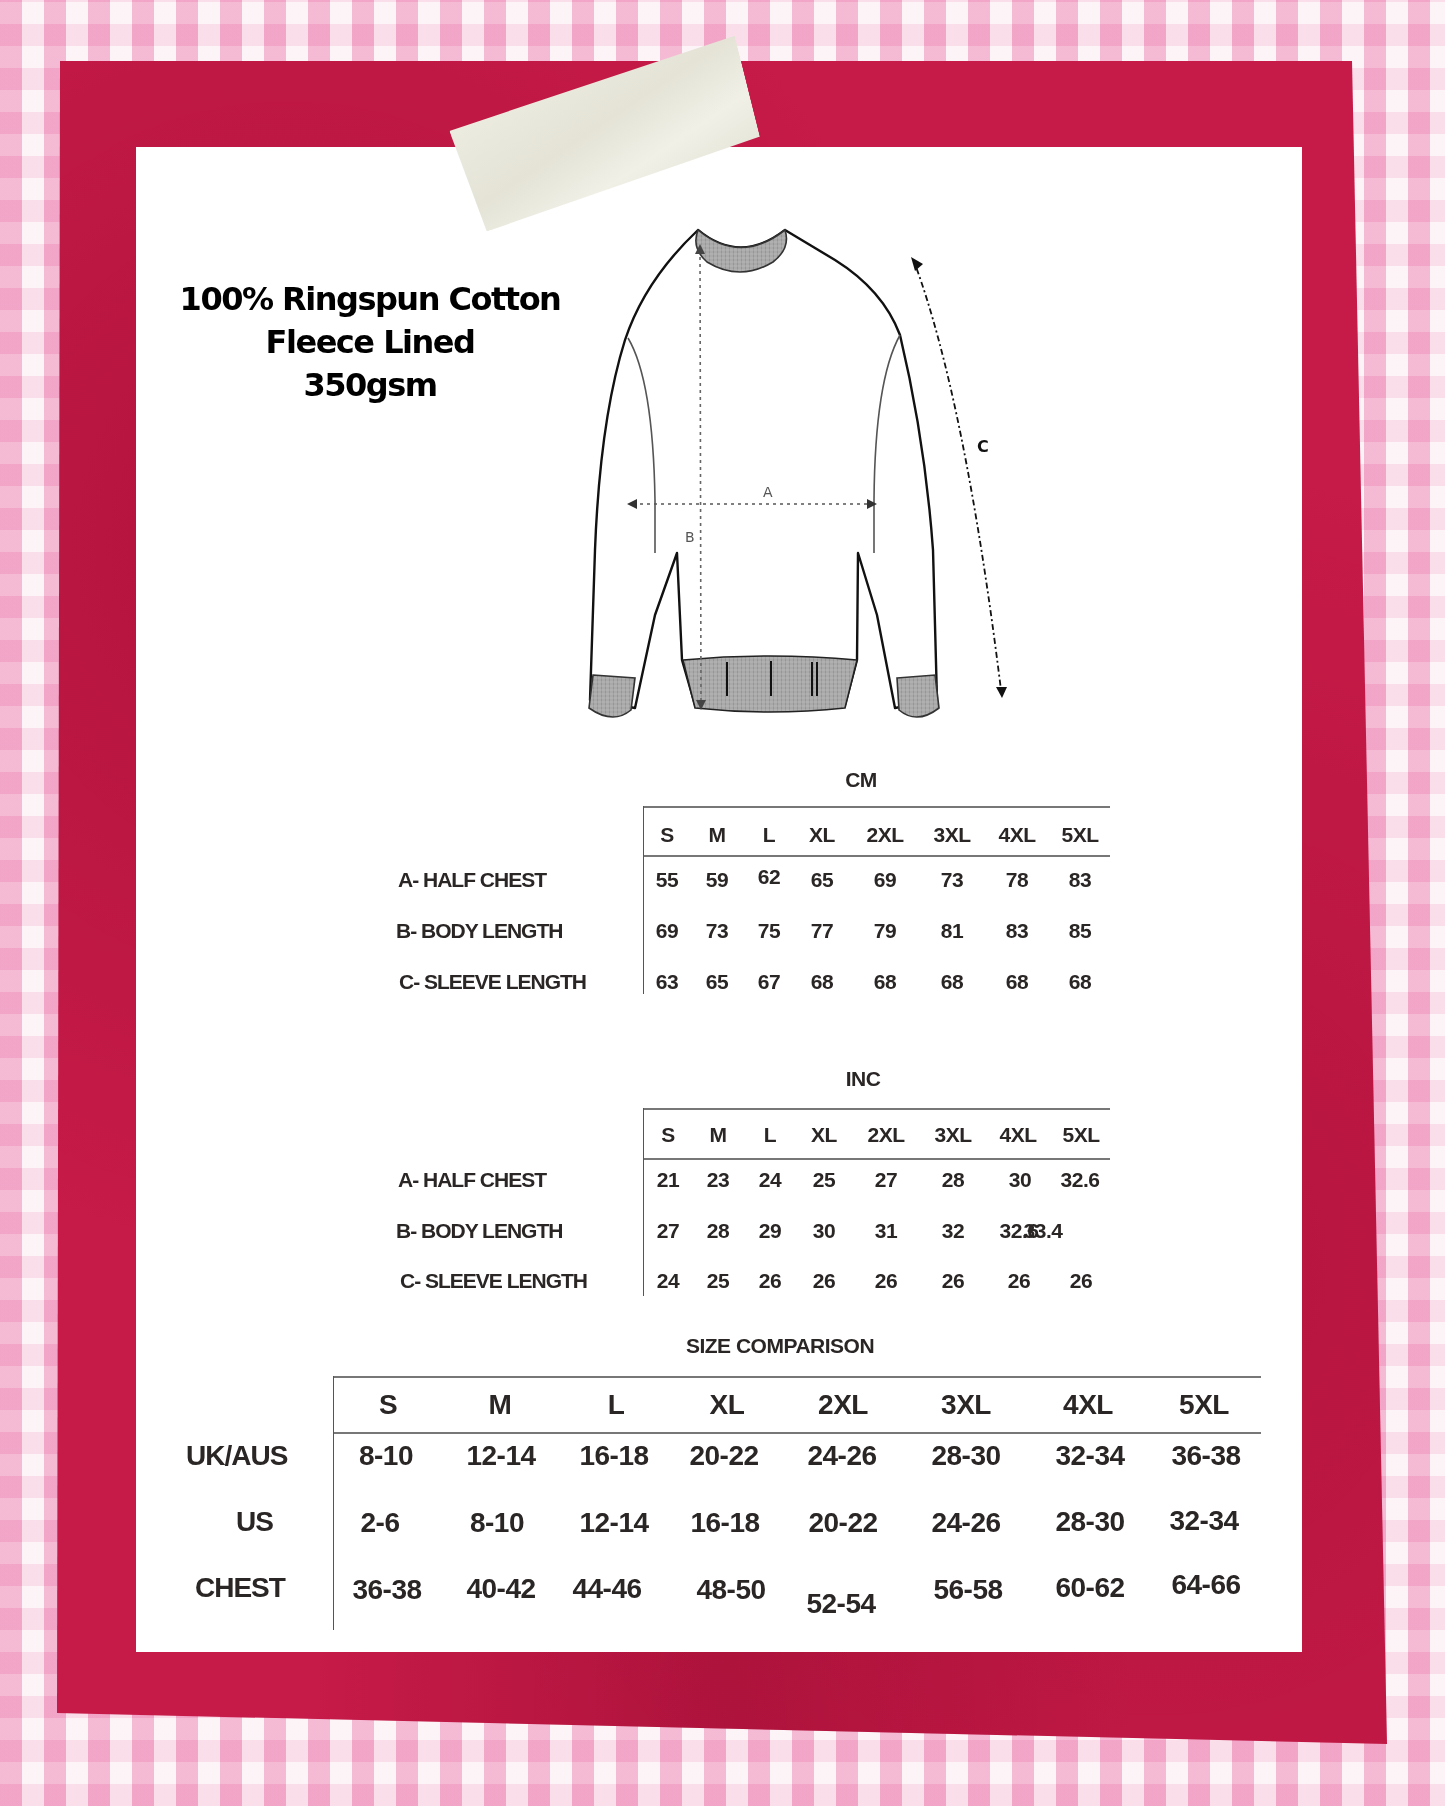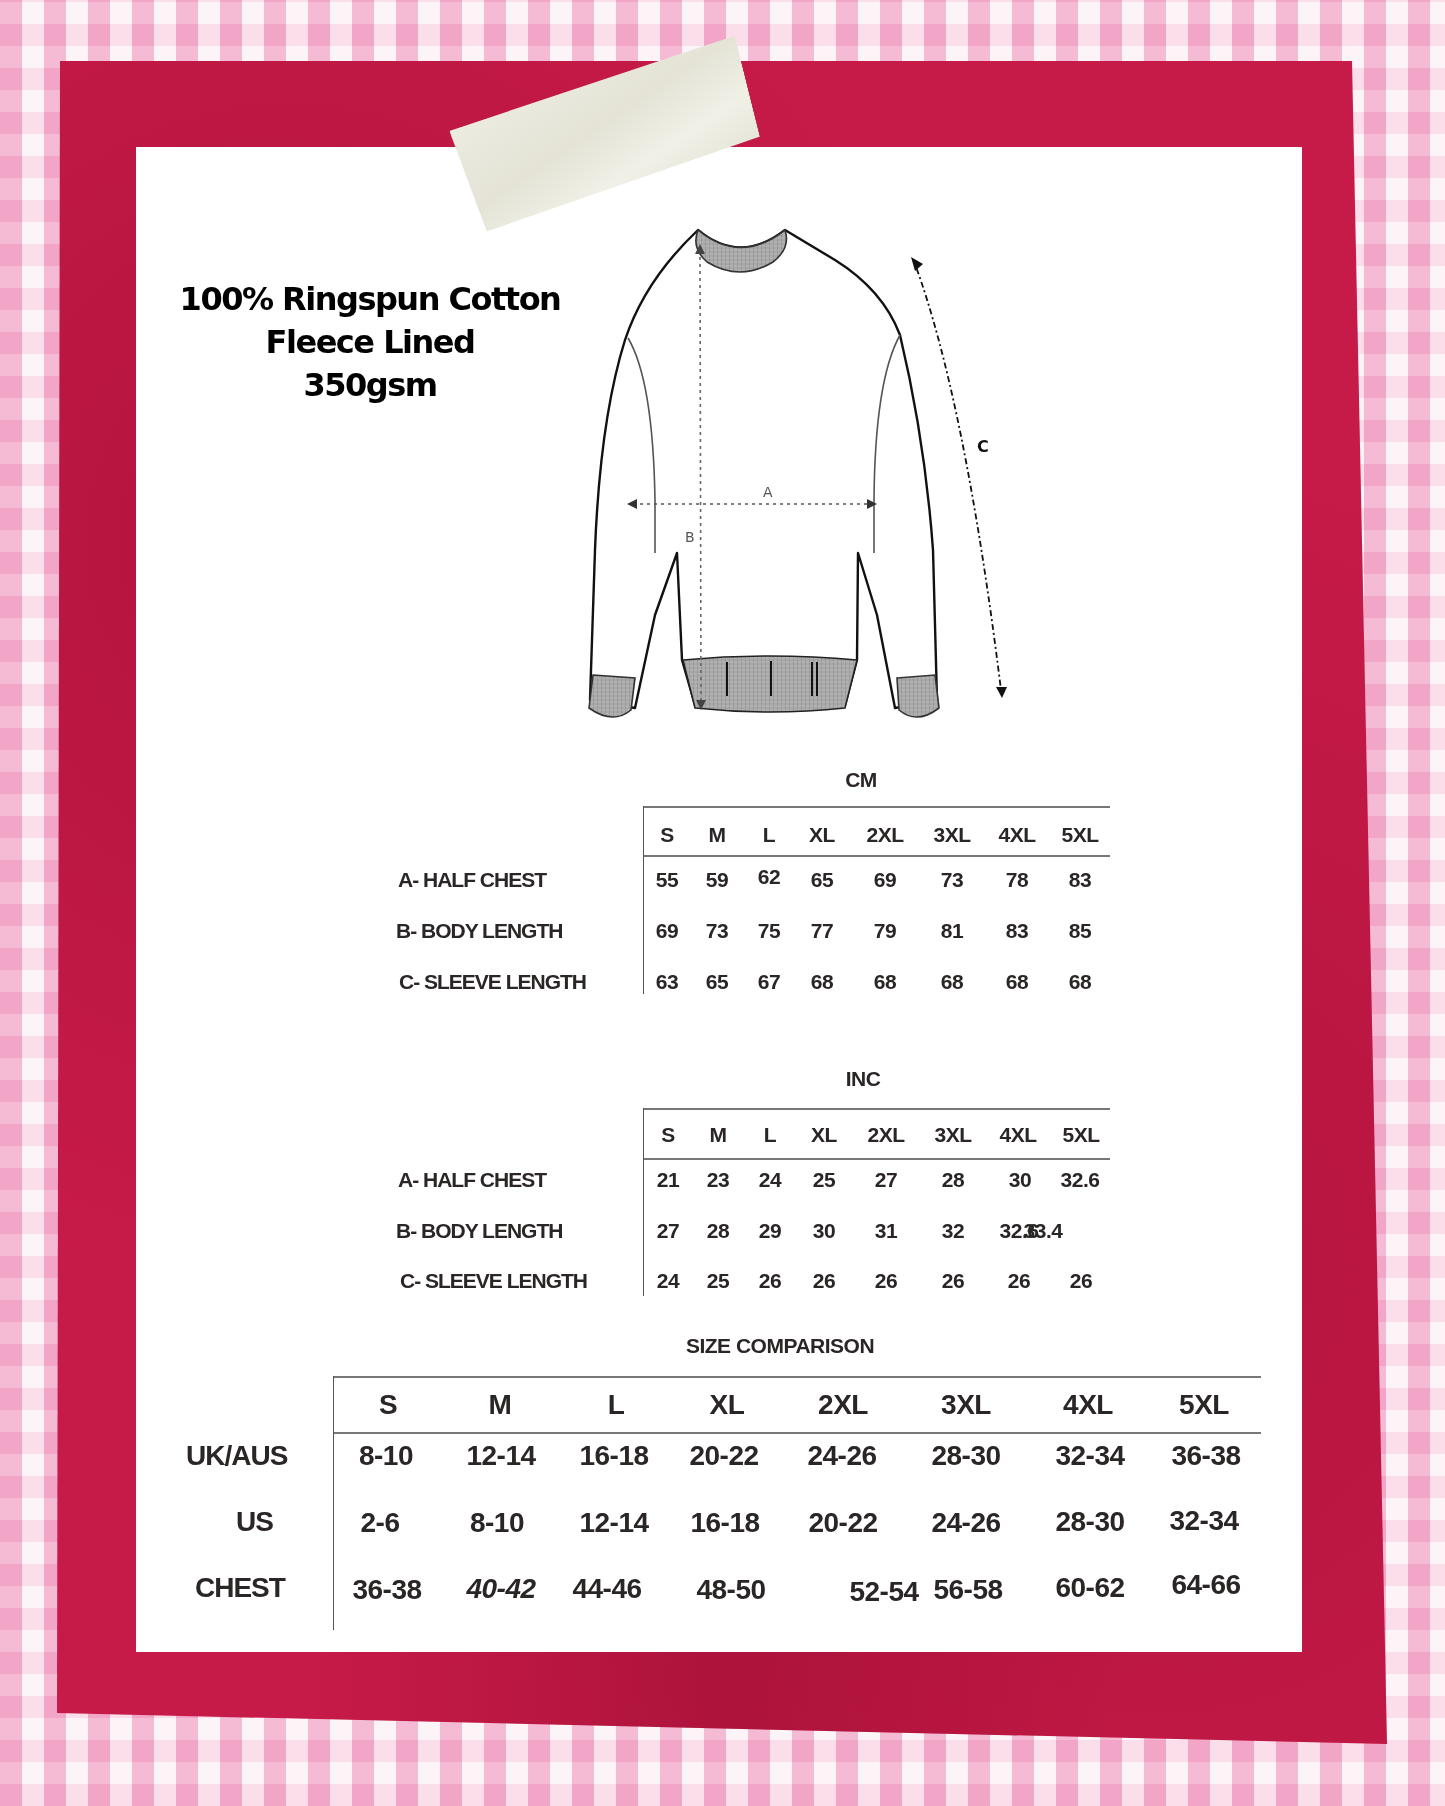--- a/index.html
+++ b/index.html
@@ -247,21 +247,21 @@
     <div class="cell" style="left:464px; top:131px;">12-14</div>
     <div class="cell" style="left:575px; top:131px;">16-18</div>
     <div class="cell" style="left:693px; top:131px;">20-22</div>
     <div class="cell" style="left:816px; top:131px;">24-26</div>
     <div class="cell" style="left:940px; top:130px;">28-30</div>
     <div class="cell" style="left:1054px; top:129px;">32-34</div>
   </div>
   <div>
     <div class="rowlabel" style="left:45px; top:196px;">CHEST</div>
     <div class="cell" style="left:237px; top:198px;">36-38</div>
-    <div class="cell" style="left:351px; top:197px;font-style:italic;">40-42</div>
+    <div class="cell" style="left:351px; top:197px;">40-42</div>
     <div class="cell" style="left:457px; top:197px;">44-46</div>
     <div class="cell" style="left:581px; top:198px;">48-50</div>
-    <div class="cell" style="left:691px; top:200px;margin-left:43px;">52-54</div>
+    <div class="cell" style="left:691px; top:212px;">52-54</div>
     <div class="cell" style="left:818px; top:198px;">56-58</div>
     <div class="cell" style="left:940px; top:196px;">60-62</div>
     <div class="cell" style="left:1056px; top:193px;">64-66</div>
   </div>
 </div>
 
 </body></html>

